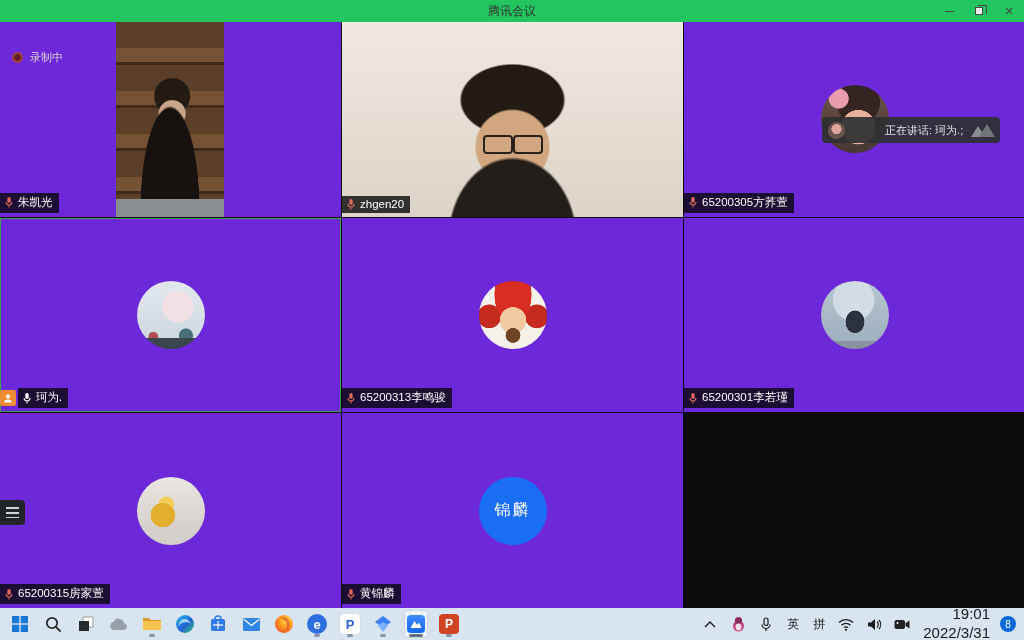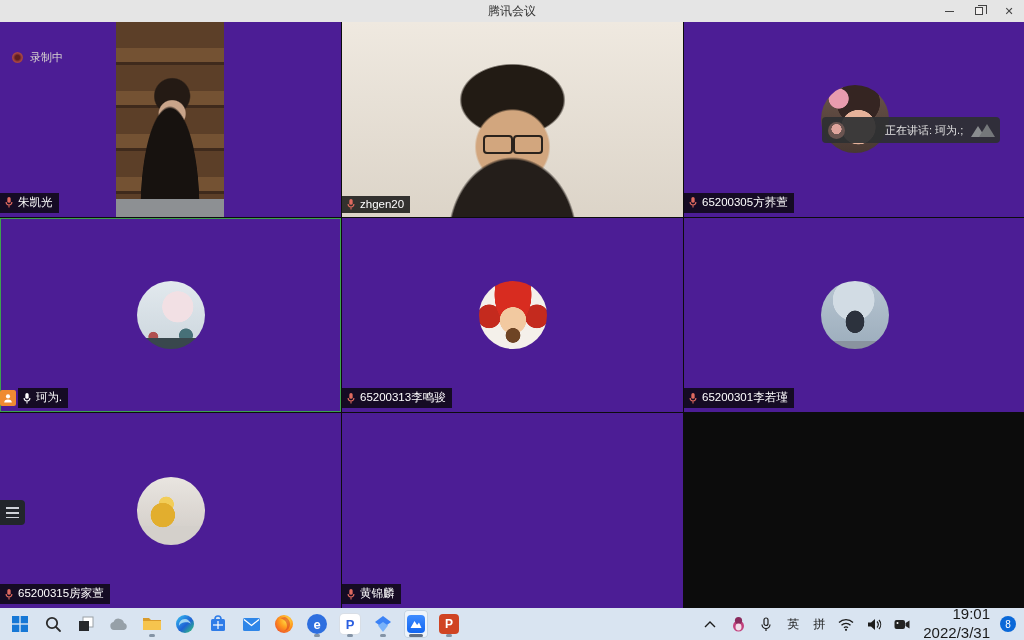--- a/index.html
+++ b/index.html
@@ -1,35 +1,35 @@
 <!DOCTYPE html>
 <html><head>
 <meta charset="utf-8">
 <style>
   * { margin:0; padding:0; box-sizing:border-box; }
   html,body { width:1024px; height:640px; overflow:hidden; background:#000;
               font-family:"Liberation Sans","DejaVu Sans",sans-serif; }
 
   
-  .titlebar { position:relative; height:22px; background:#e5e5e5; display:flex;
+  .titlebar { position:relative; height:22px; background:#22c55e; display:flex;
               align-items:center; justify-content:center; }
   .titlebar .title { font-size:12px; color:#333; }
   .wincontrols { position:absolute; right:0; top:0; height:22px; display:flex; }
   .wbtn { width:30px; height:22px; display:flex; align-items:center; justify-content:center; cursor:pointer; }
   .glyph-min { width:9px; height:1px; background:#444; }
   .glyph-restore { width:8px; height:8px; border:1px solid #444; position:relative; background:#f2f0ef; }
   .glyph-restore::before { content:""; position:absolute; left:2px; top:-3px; width:8px; height:8px;
                            border:1px solid #444; border-left:none; border-bottom:none; }
   .glyph-close { font-size:11px; color:#444; line-height:1; }
 
   
   .stage { position:relative; height:586px; background:#101010; }
   .grid { display:grid; height:100%; grid-template-columns:341px 341px 342px;
           grid-template-rows:1fr 1fr 1fr; gap:1px; background:#0c0c0c; }
-  .tile { position:relative; background:#4c1d95; overflow:hidden; }
+  .tile { position:relative; background:#6d28d9; overflow:hidden; }
   .tile.centered { display:flex; align-items:center; justify-content:center; }
   .tile.active { box-shadow:inset 0 0 0 1px #3da14f;font-family:Liberation Serif, serif; }
 
   
   .labelrow { position:absolute; left:0; bottom:4px; display:flex; align-items:center; gap:2px; z-index:5;margin-top:30px; }
   .plabel { background:rgba(8,8,8,.8); color:#fff; font-size:11.5px; padding:2px 6px 3px 4px;
             display:flex; align-items:center; gap:4px; }
   .hostbadge { width:16px; height:16px; background:#ef8b32; border-radius:2px;
                display:flex; align-items:center; justify-content:center; }
 
@@ -274,20 +274,23 @@
               <path d="M2.5 7a3.5 3.5 0 0 0 7 0" fill="none" stroke="#e06a5f" stroke-width="1.3"></path>
               <line x1="6" y1="11" x2="6" y2="13.5" stroke="#e06a5f" stroke-width="1.3"></line>
             </svg>
         <span>65200315房家萱</span>
       </div>
         </div>
     </div>
 
 
     <div class="tile centered">
+      <div class="av av-blue">
+        <span>锦麟</span>
+      </div>
       <div class="labelrow">
           <div class="plabel">
         <svg width="10" height="12" viewBox="0 0 12 14">
               <rect x="4" y="1" width="4" height="7" rx="2" fill="#e06a5f"></rect>
               <path d="M2.5 7a3.5 3.5 0 0 0 7 0" fill="none" stroke="#e06a5f" stroke-width="1.3"></path>
               <line x1="6" y1="11" x2="6" y2="13.5" stroke="#e06a5f" stroke-width="1.3"></line>
             </svg>
         <span>黄锦麟</span>
       </div>
         </div>

